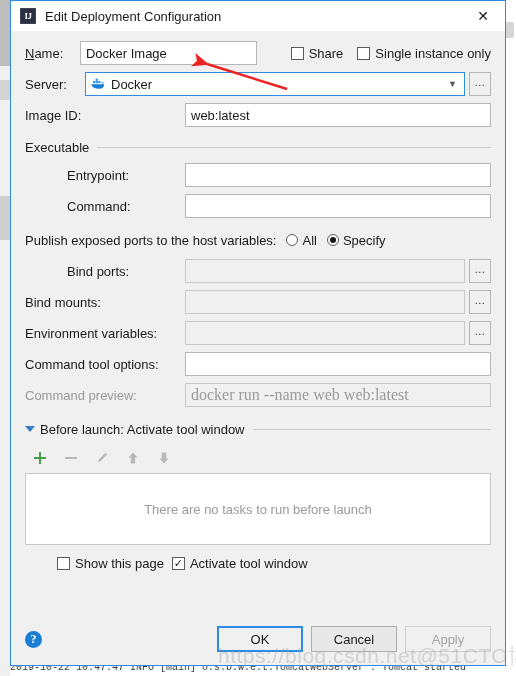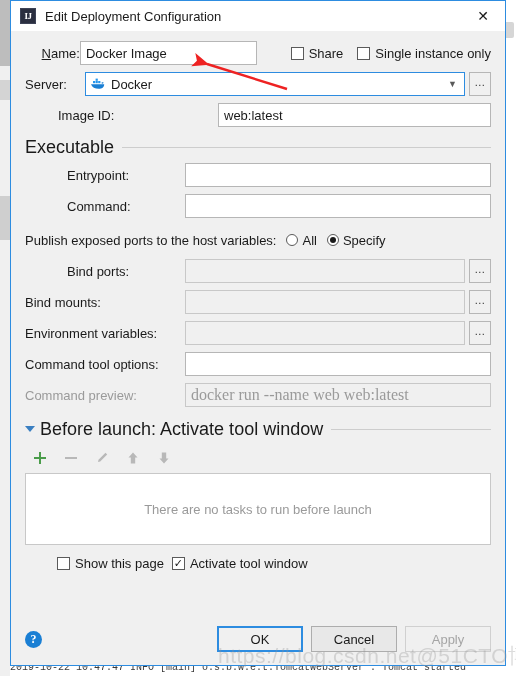--- a/index.html
+++ b/index.html
@@ -189,21 +189,21 @@
     left: 2px; top: 2px; width: 6px; height: 6px;
     border-radius: 50%; background: #1a1a1a;
   }
 
   
   .group-head {
     display: flex; align-items: center;
     margin: 8px 0 8px 0;
     height: 16px;
   }
-  .group-head .gl { font-size: 18px; color: #1a1a1a; white-space: nowrap; }
+  .group-head .gl { font-size: 13px; color: #1a1a1a; white-space: nowrap; }
   .group-head .gline {
     flex: 1; height: 1px; background: #cdcdcd; margin-left: 8px;
   }
   .tri {
     width: 0; height: 0; flex: none;
     border-left: 5px solid transparent;
     border-right: 5px solid transparent;
     border-top: 6px solid #3a7fc1;
     margin-right: 5px;
   }
@@ -317,21 +317,21 @@
 
   <div id="titlebar">
     <div id="ij-icon">IJ</div>
     <div id="title-text">Edit Deployment Configuration</div>
     <div id="close-btn">✕</div>
   </div>
 
   <div id="dlg-body">
 
     <div class="row">
-      <div class="lbl" style="width:60px;text-align:right;"><span class="mn">N</span>ame:</div>
+      <div class="lbl" style="width:60px;"><span class="mn">N</span>ame:</div>
       <div class="tf" style="width:192px;">Docker Image</div>
       <div class="cb-wrap" style="margin-left:34px;">
         <div class="cb"></div>
         <div class="cb-label"><span class="mn">S</span>hare</div>
       </div>
       <div class="cb-wrap">
         <div class="cb"></div>
         <div class="cb-label">Single <span class="mn">i</span>nstance only</div>
       </div>
     </div>
@@ -349,21 +349,21 @@
             <path d="M11.6 5.6c.9-.6 1.8-.3 2.2.2-.3.6-1.1 1-2.2.8z" fill="#1a7fd4"></path>
           </svg>
         </span>
         <span style="font-size:13px;color:#1a1a1a;">Docker</span>
         <span class="combo-arrow">▼</span>
       </div>
       <div class="browse">...</div>
     </div>
 
     <div class="row">
-      <div class="lbl" style="width:160px;margin-left:33px;">Image ID:</div>
+      <div class="lbl" style="width:160px;">Image ID:</div>
       <div class="tf" style="flex:1;">web:latest</div>
     </div>
 
 
     <div class="group-head" style="margin-top:12px;">
       <div class="gl">Executable</div>
       <div class="gline"></div>
     </div>
 
     <div class="row">

